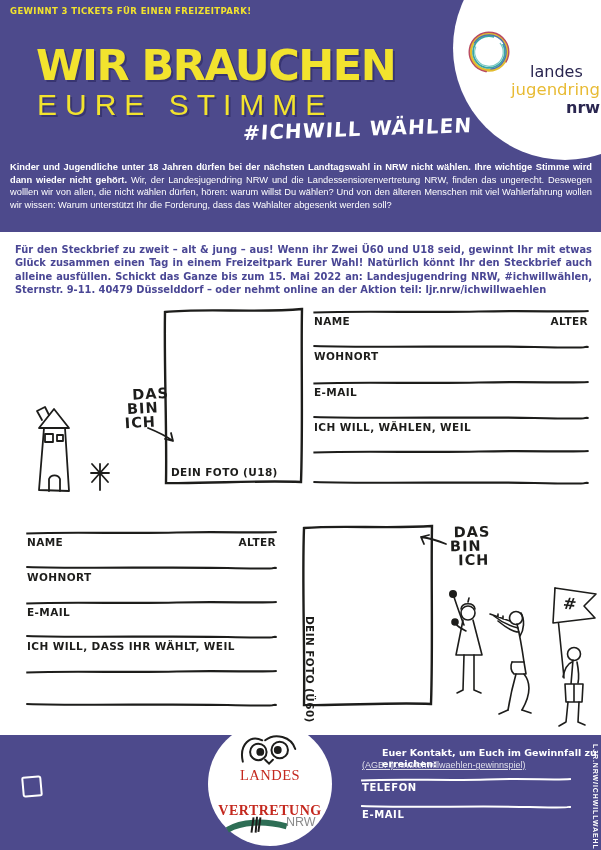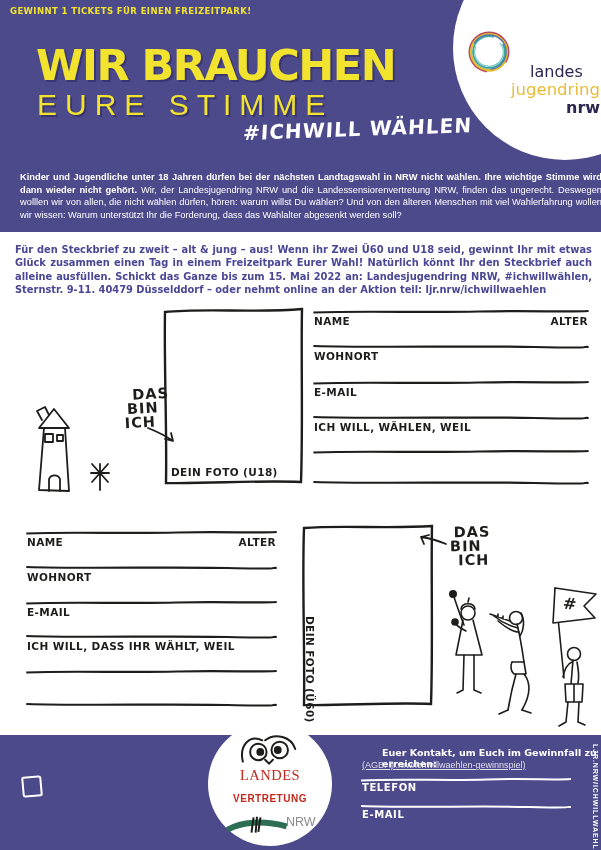--- a/index.html
+++ b/index.html
@@ -13,21 +13,21 @@
           letter-spacing:.4px;font-family:"DejaVu Sans",sans-serif;}
   .title1{position:absolute;left:36px;top:44px;color:#f2e32e;font-size:43px;font-weight:bold;
           font-family:"DejaVu Sans",sans-serif;letter-spacing:-1.5px;line-height:1;
           text-shadow:2px 2px 0 rgba(40,36,92,.55);}
   .title2{position:absolute;left:37px;top:90px;color:#f2e32e;font-size:30px;font-weight:500;
           letter-spacing:8px;line-height:1;text-shadow:2px 2px 0 rgba(40,36,92,.55);}
   .hashtag{position:absolute;left:243px;top:117px;color:#fff;font-size:20px;font-weight:bold;
            font-family:"DejaVu Sans",sans-serif;letter-spacing:1px;
            transform:rotate(-2deg) skewX(-5deg);}
   .intro{position:absolute;left:10px;top:161px;width:582px;color:#fff;font-size:9.3px;
-         line-height:1.36;text-align:justify;margin:10px;}
+         line-height:1.36;text-align:justify;margin:0;}
   .intro b{font-weight:bold;}
 
   .logo-bubble{position:absolute;left:453px;top:-64px;width:224px;height:224px;border-radius:50%;
                background:#fff;}
   .lj-word{position:absolute;font-family:"DejaVu Sans",sans-serif;line-height:1;}
   .lj-1{left:77px;top:128px;font-size:16px;color:#2a2650;font-weight:500;}
   .lj-2{left:58px;top:146px;font-size:16.5px;color:#e8bb34;font-weight:500;}
   .lj-3{left:113px;top:164px;font-size:16px;color:#2a2650;font-weight:bold;}
 
   
@@ -53,21 +53,21 @@
         font-size:14.5px;line-height:.95;letter-spacing:1px;transform:rotate(-3deg);}
   .hand div{white-space:nowrap;}
 
   
   .footer{position:absolute;left:0;top:735px;width:601px;height:115px;background:#4d4a8c;}
   .footer-circle{position:absolute;left:208px;top:722px;width:124px;height:124px;border-radius:50%;
                  background:#fff;z-index:2;}
   .sen{position:absolute;left:0;width:124px;text-align:center;line-height:1;white-space:nowrap;}
   .sen-1{top:46px;color:#c4281e;font-size:14.5px;letter-spacing:.5px;font-family:"Liberation Serif",serif;}
   .sen-2{top:62px;color:#8b8b8b;font-size:18px;letter-spacing:.5px;font-weight:400;}
-  .sen-3{top:72px;color:#c4281e;font-size:10px;font-weight:bold;letter-spacing:.5px;}
+  .sen-3{top:82px;color:#c4281e;font-size:14px;font-weight:bold;letter-spacing:.5px;font-family:Liberation Serif, serif;}
   .sen-4{top:94px;left:78px;color:#8b8b8b;font-size:12.5px;width:auto;}
 
   .checkbox{position:absolute;left:22px;top:776px;width:16px;height:17px;border:2.2px solid #fff;
             border-radius:2px 3px 2px 3px;transform:rotate(-5deg);z-index:3;}
   .ja-text{position:absolute;left:55px;top:771px;width:142px;color:#fff;font-size:10.5px;
            font-weight:bold;line-height:1.32;letter-spacing:.3px;z-index:3;
            font-family:"DejaVu Sans",sans-serif;}
 
   .contact-h{position:absolute;left:362px;top:747px;color:#fff;font-size:9.5px;font-weight:bold;
              z-index:3;font-family:"DejaVu Sans",sans-serif;margin-left:20px;}
@@ -83,21 +83,21 @@
             transform:rotate(90deg);transform-origin:left top;z-index:3;}
 
   svg path, svg circle, svg line{vector-effect:non-scaling-stroke;}
 </style>
 </head>
 <body>
 
 <div class="page">
 
   <div class="header">
-    <div class="banner">GEWINNT 1 TICKETS FÜR EINEN FREIZEITPARK!</div>
+    <div class="banner">GEWINNT 3 TICKETS FÜR EINEN FREIZEITPARK!</div>
     <div class="title1">WIR BRAUCHEN</div>
     <div class="title2">EURE STIMME</div>
     <div class="hashtag">#ICHWILL WÄHLEN</div>
 
     <div class="logo-bubble">
       <svg style="position:absolute;left:9px;top:89px;width:54px;height:54px;" viewBox="0 0 56 56">
         <circle cx="28" cy="28" r="19" fill="none" stroke="#e3bc2f" stroke-width="3"></circle>
         <circle cx="28" cy="28" r="16.5" fill="none" stroke="#3ba7a3" stroke-width="1.8" stroke-dasharray="88 16" transform="rotate(-30 28 28)"></circle>
         <circle cx="28" cy="28" r="20.5" fill="none" stroke="#b94b63" stroke-width="1.4" stroke-dasharray="100 22" transform="rotate(100 28 28)"></circle>
         <circle cx="28" cy="28" r="17.8" fill="none" stroke="#4a71b4" stroke-width="1.2" stroke-dasharray="70 40" transform="rotate(210 28 28)"></circle>

